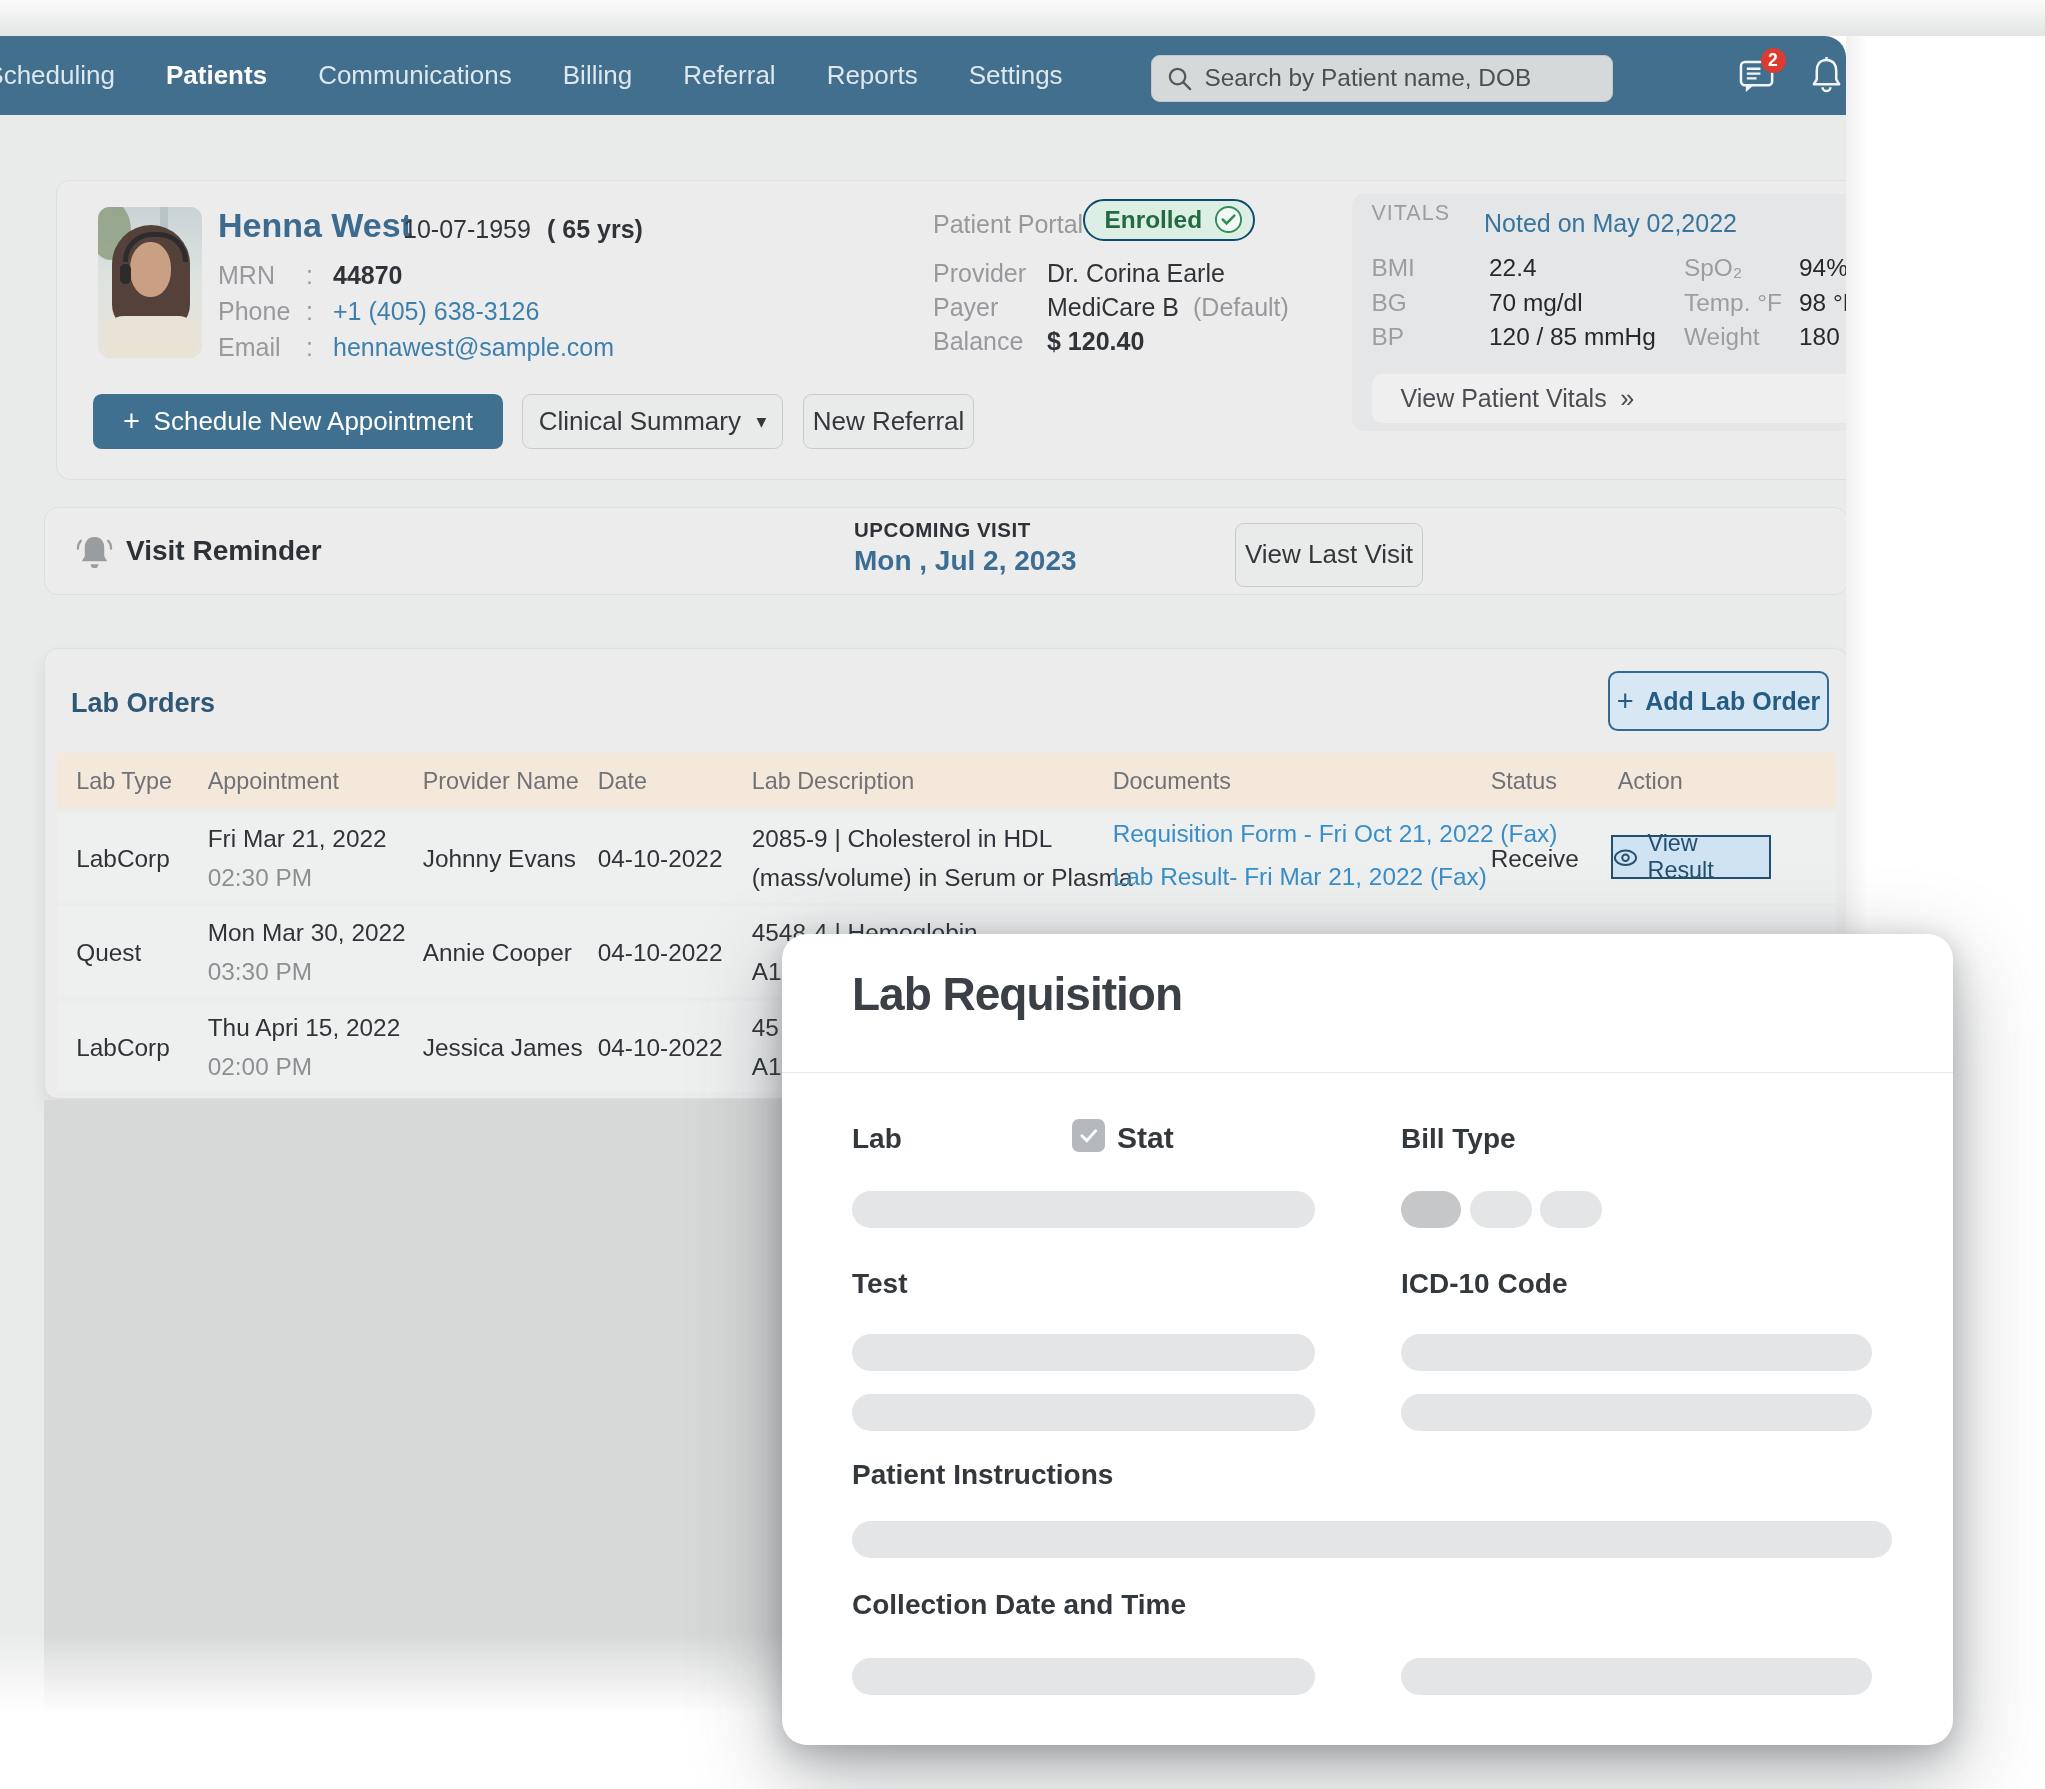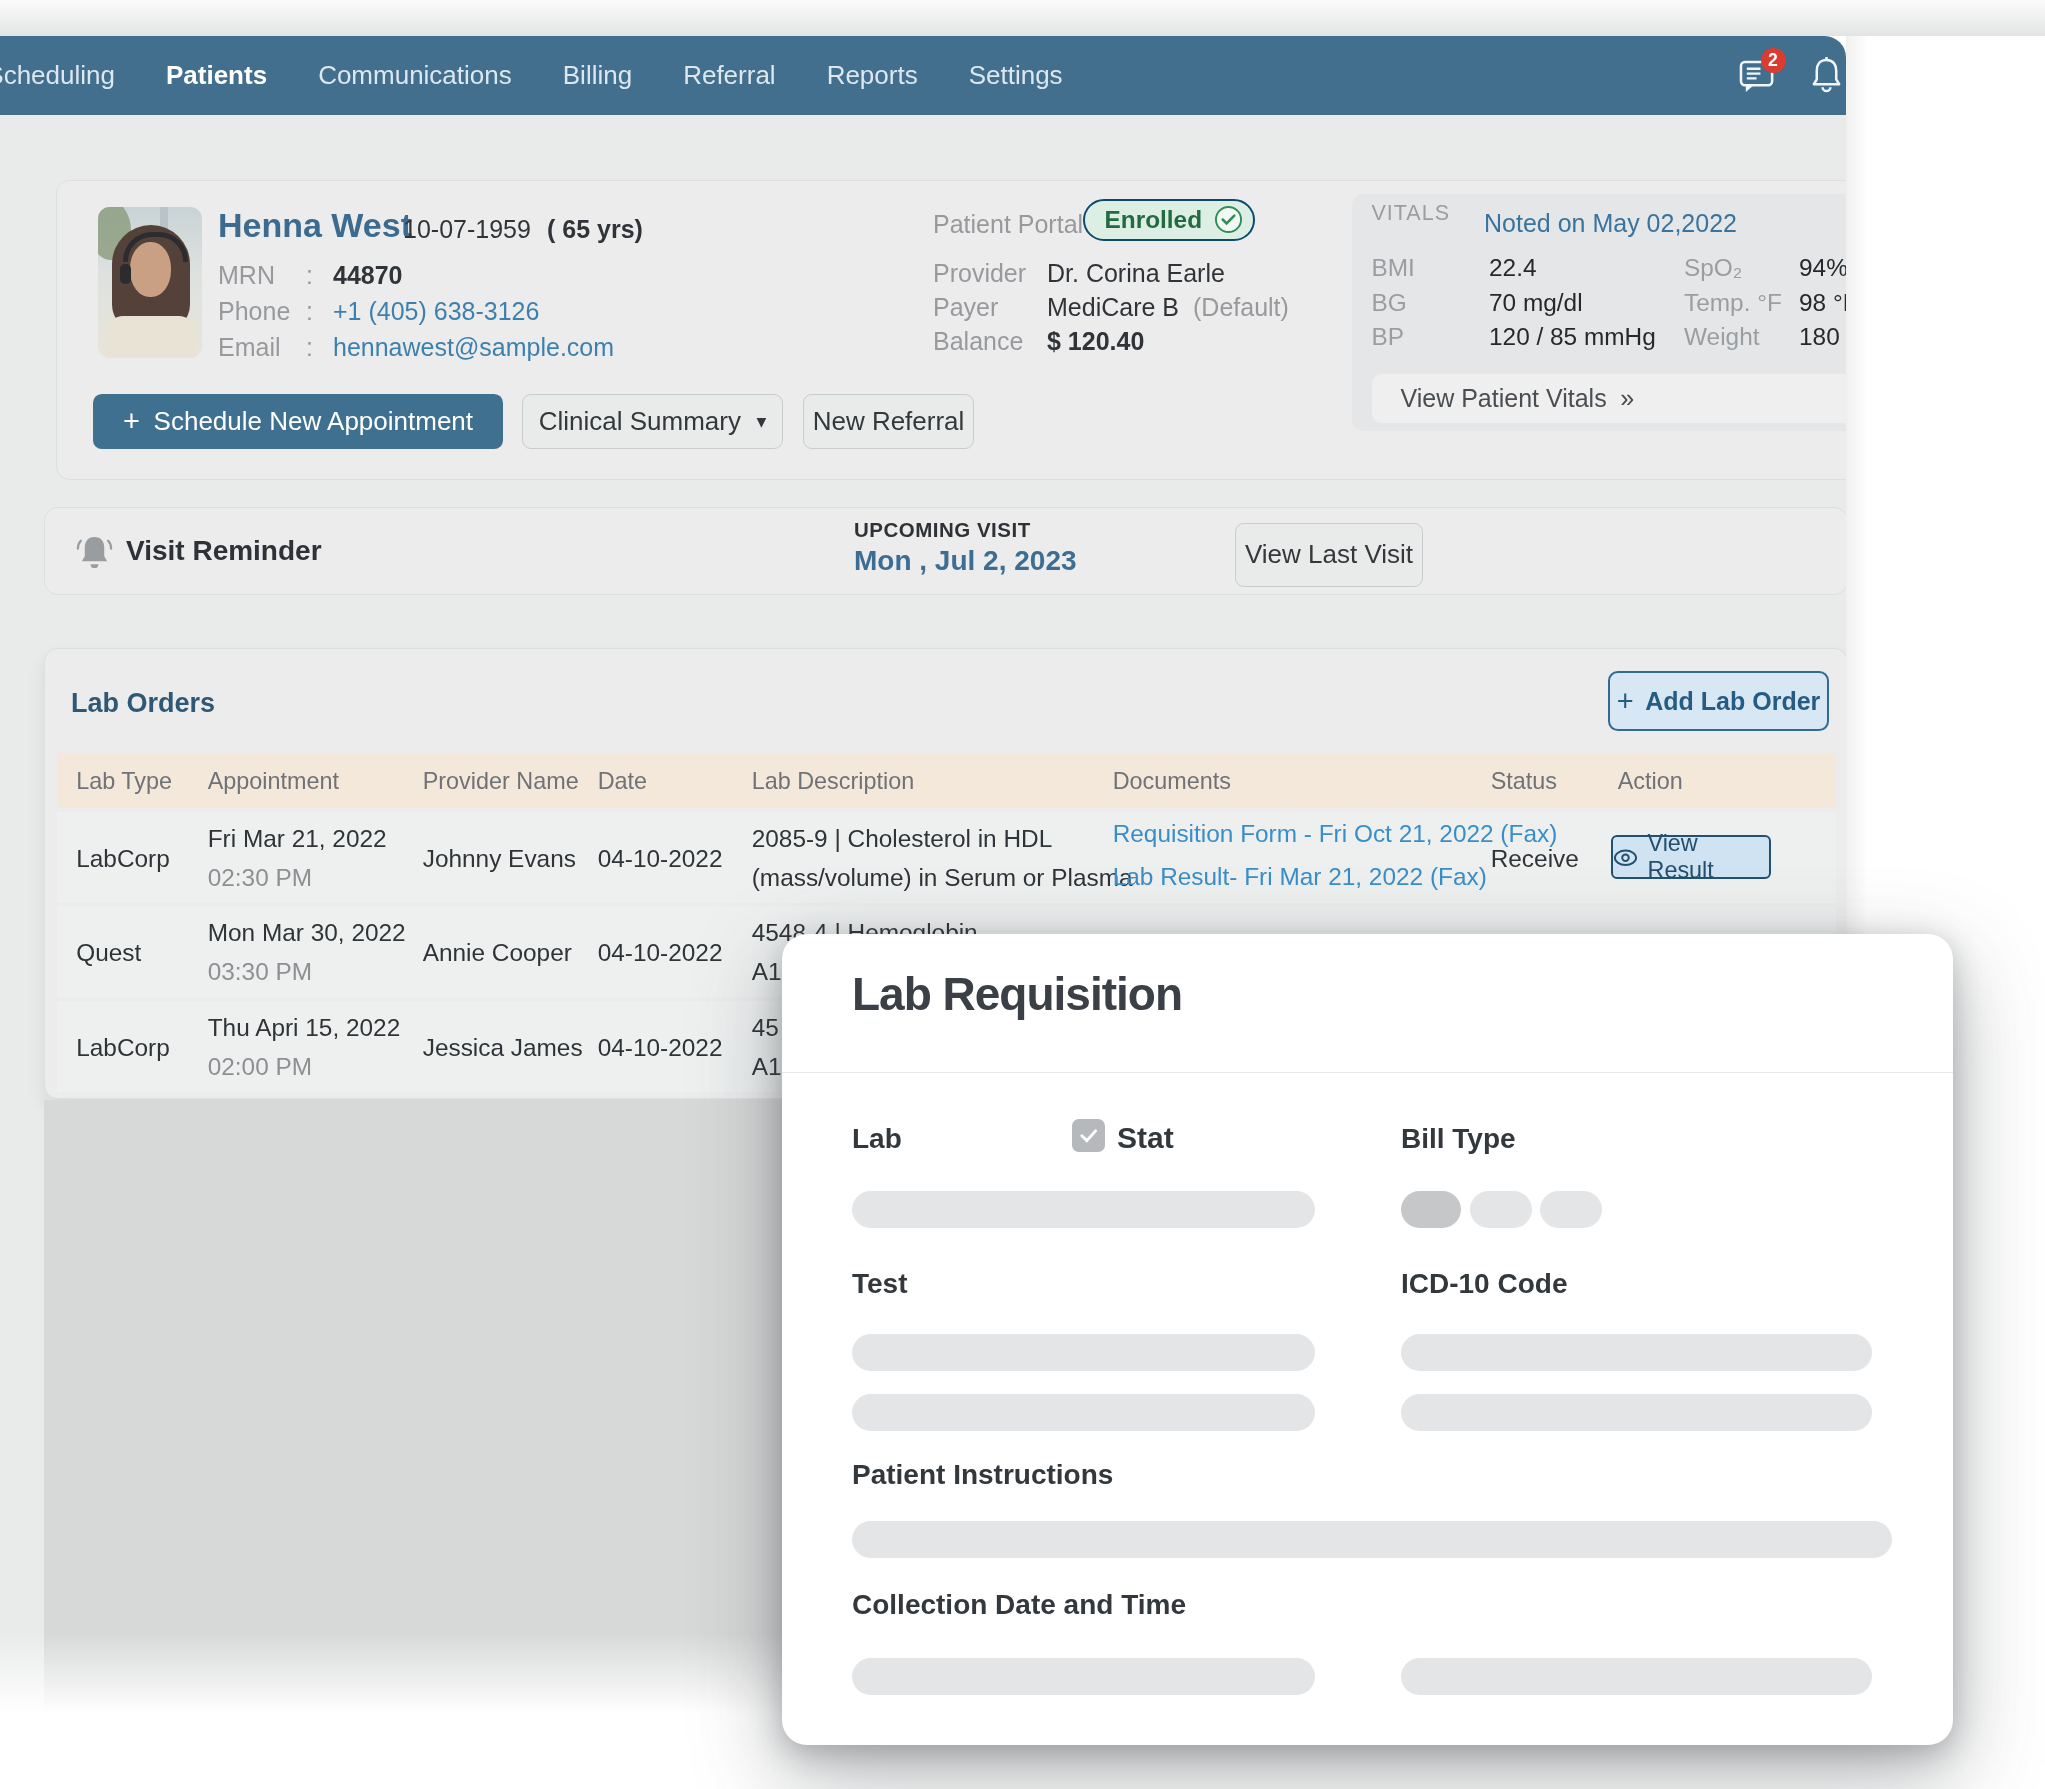--- a/index.html
+++ b/index.html
@@ -82,21 +82,21 @@
   .add-btn{position:absolute;left:1563px;top:22.4px;width:217px;height:56px;background:#d8e7f4;
            border:2px solid #336a93;border-radius:9.8px;color:#255c84;font-size:25px;font-weight:bold;
            display:flex;align-items:center;justify-content:center;gap:11.7px;cursor:pointer;}
   .thead{position:absolute;left:11.7px;top:104px;width:1779px;height:55px;background:#f3e8da;}
   .th{position:absolute;top:14.6px;font-size:23.4px;color:#6f7377;}
   .t-row{position:absolute;left:11.7px;width:1779px;height:91px;background:#eef0f0;}
   .td{position:absolute;font-size:24.4px;color:#303438;}
   .td-time{color:#8d9093;}
   .doc-link{color:#3a8ec7;cursor:pointer;}
   .vr-btn{position:absolute;left:1554px;top:23.4px;width:160px;height:44px;background:#cfe3f2;
-          border:2px solid #24506f;border-radius:6px;color:#24506f;font-size:23.4px;
+          border:2px solid #24506f;border-radius:0;color:#24506f;font-size:23.4px;
           display:flex;align-items:center;justify-content:center;gap:9.8px;cursor:pointer;box-sizing:border-box;}
 
   .below-area{left:44px;top:1064px;width:1802px;height:621px;background:#d7d8d8;}
 
   
   .modal{left:782px;top:934px;width:1171px;height:811px;background:#ffffff;border-radius:25px;
          box-shadow:0 29px 88px rgba(60,64,70,.40),0 7.8px 29px rgba(60,64,70,.28);z-index:10;}
   .m-title{position:absolute;left:70px;top:33px;font-size:46px;font-weight:800;color:#3a4046;letter-spacing:-1px;}
   .m-divider{position:absolute;left:0;top:138px;width:100%;height:1px;background:#e7e8e9;}
   .m-label{position:absolute;font-size:28px;font-weight:600;color:#33383c;}
@@ -120,20 +120,29 @@
       <div class="nav-items" style="padding-left:0;">
         <div class="nav-item">Scheduling</div>
         <div class="nav-item active">Patients</div>
         <div class="nav-item">Communications</div>
         <div class="nav-item">Billing</div>
         <div class="nav-item">Referral</div>
         <div class="nav-item">Reports</div>
         <div class="nav-item">Settings</div>
       </div>
 
+      <div class="searchbox">
+        <span style="margin:0 9.8px 0 13.7px;display:flex;">
+          <svg width="27" height="27" viewBox="0 0 28 28">
+              <circle cx="12" cy="12" r="8" fill="none" stroke="#55595c" stroke-width="2.4"></circle>
+              <line x1="18" y1="18" x2="25" y2="25" stroke="#55595c" stroke-width="2.4" stroke-linecap="round"></line>
+            </svg>
+        </span>
+        <input type="text" value="" placeholder="Search by Patient name, DOB" style="">
+      </div>
 
       <div class="abs nav-ico" style="left:1739px;">
         <svg width="39" height="37" viewBox="0 0 40 38">
             <rect x="2" y="4" width="32" height="24" rx="4" fill="none" stroke="#f2f5f7" stroke-width="2.6"></rect>
             <path d="M7 28 L7 35 L15 28" fill="#f2f5f7"></path>
             <line x1="8" y1="11" x2="22" y2="11" stroke="#f2f5f7" stroke-width="2.4"></line>
             <line x1="8" y1="16" x2="22" y2="16" stroke="#f2f5f7" stroke-width="2.4"></line>
             <line x1="8" y1="21" x2="18" y2="21" stroke="#f2f5f7" stroke-width="2.4"></line>
           </svg>
         <div class="badge">2</div>

